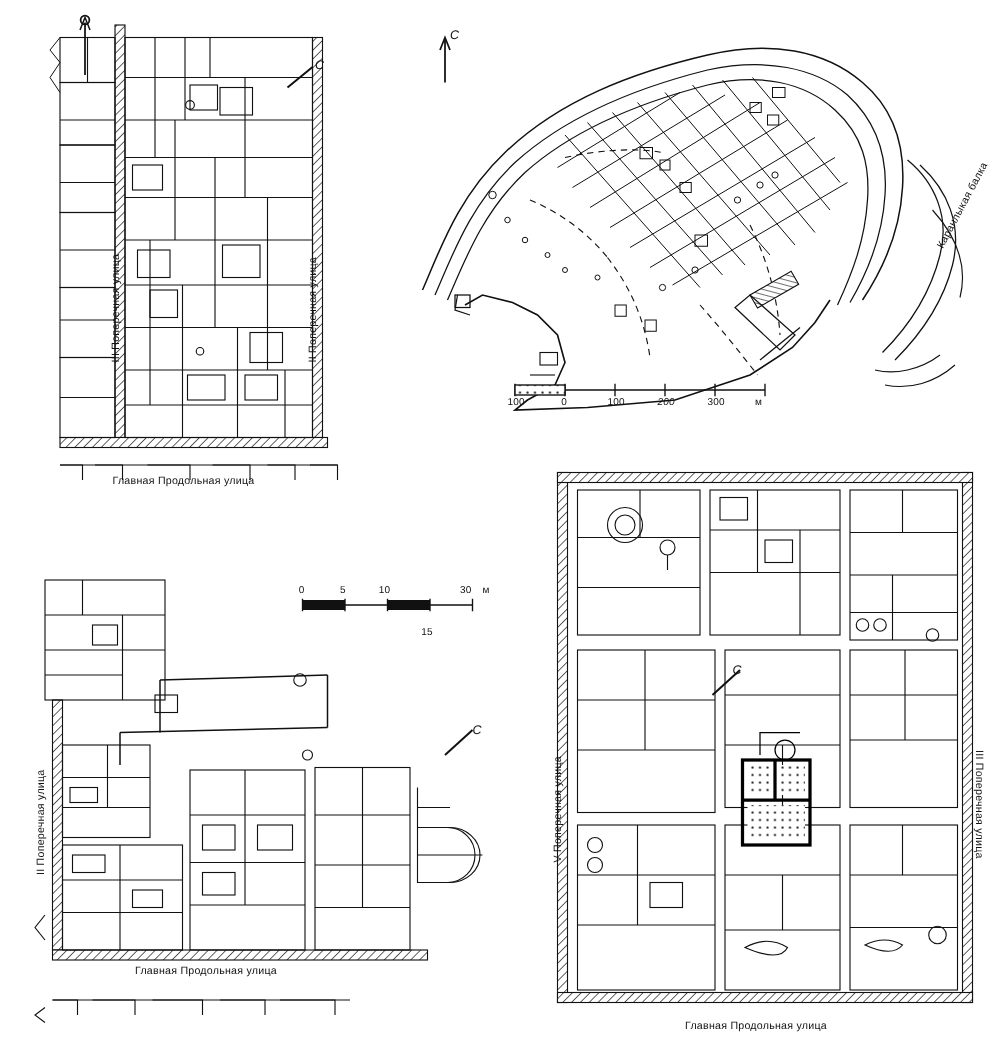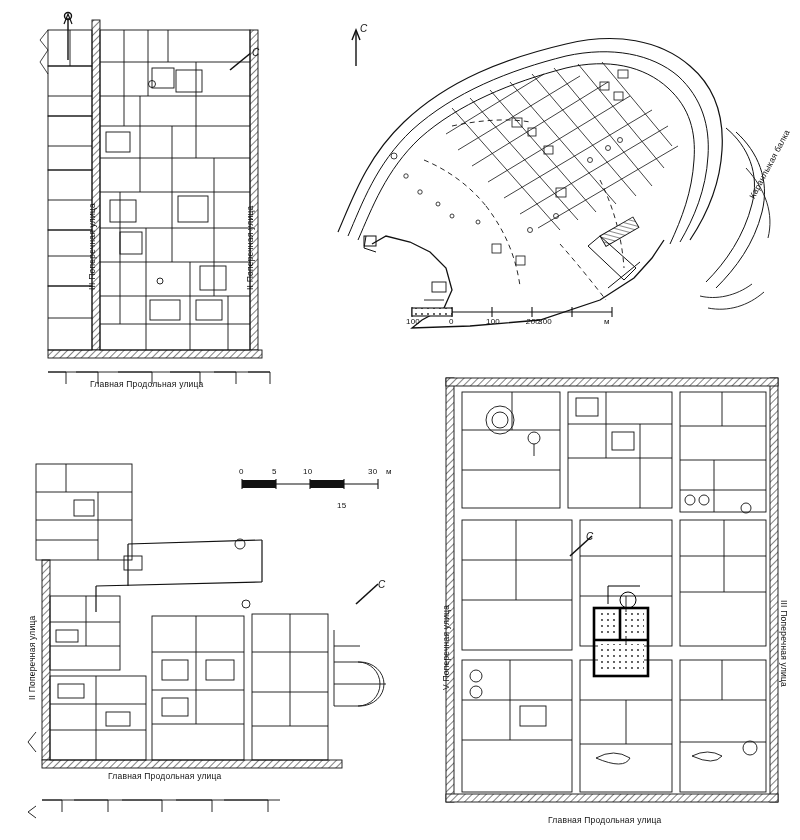--- a/index.html
+++ b/index.html
@@ -447,21 +447,21 @@
   <div class="lbl vert-up" style="left:88px; top:290px;">III Поперечная улица</div>
   <div class="lbl vert-up" style="left:246px; top:290px;">II Поперечная улица</div>
   <div class="lbl" style="left:90px; top:380px;">Главная Продольная улица</div>
 
   <div class="lbl nlabel" style="left:360px; top:24px;">С</div>
   <div class="lbl rot-tilt" style="left:748px; top:196px;">Каранлыкая балка</div>
   <div class="lbl scale-num" style="left:406px; top:318px;">100</div>
   <div class="lbl scale-num" style="left:449px; top:318px;">0</div>
   <div class="lbl scale-num" style="left:486px; top:318px;">100</div>
   <div class="lbl scale-num" style="left:526px; top:318px;font-style:italic;">200</div>
-  <div class="lbl scale-num" style="left:538px; top:318px;">300</div>
+  <div class="lbl scale-num" style="left:566px; top:318px;">300</div>
   <div class="lbl scale-num" style="left:604px; top:318px;">м</div>
 
   <div class="lbl scale-num" style="left:239px; top:468px;">0</div>
   <div class="lbl scale-num" style="left:272px; top:468px;">5</div>
   <div class="lbl scale-num" style="left:303px; top:468px;">10</div>
   <div class="lbl scale-num" style="left:337px; top:468px;margin-top:34px;">15</div>
   <div class="lbl scale-num" style="left:368px; top:468px;">30</div>
   <div class="lbl scale-num" style="left:386px; top:468px;">м</div>
 
   <div class="lbl nlabel" style="left:378px; top:580px;">С</div>

